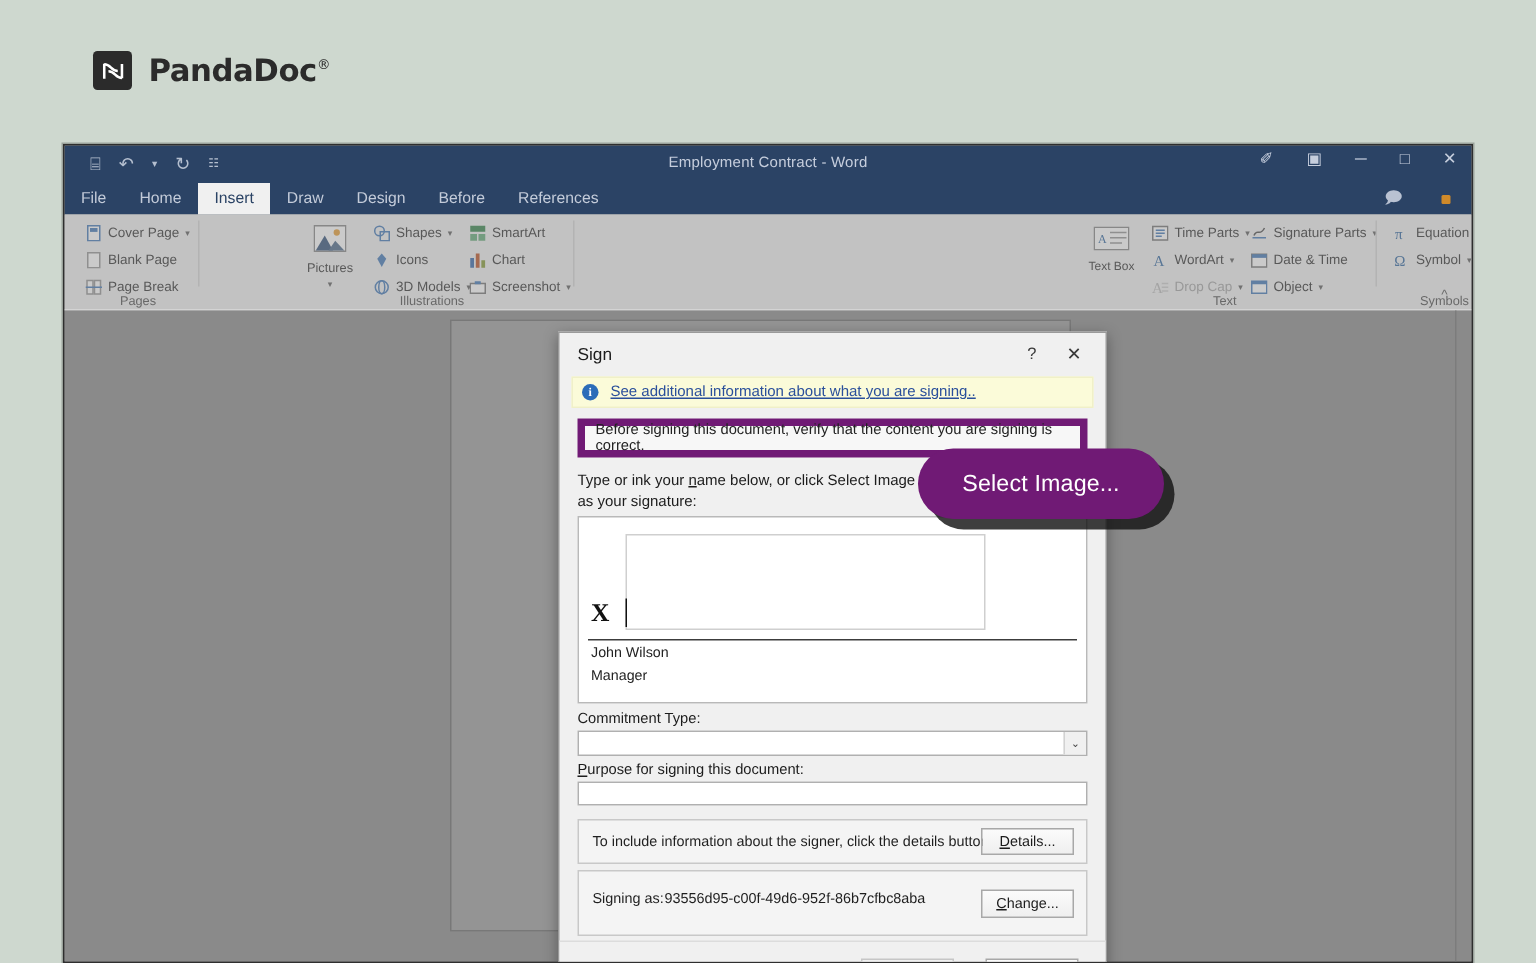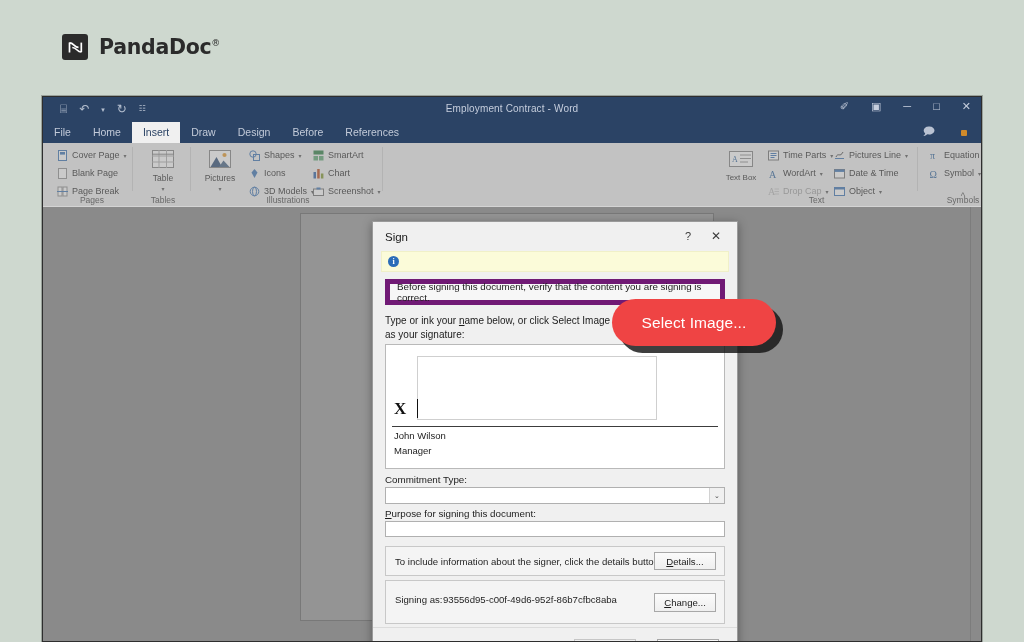--- a/index.html
+++ b/index.html
@@ -161,21 +161,21 @@
     font-size: 9.6px; color: #1c1c1c; display: flex; align-items: center; justify-content: center;
   }
   .btn u { text-decoration: underline; }
   .btn.disabled { color: #9d9d9d; background: #f0f0f0; border-color: #c6c6c6; }
 
   .footer { position: absolute; left: 0; right: 0; bottom: 0; height: 42px; background: #f0f0f0; border-top: 1px solid #dcdcdc; }
 
   
   .callout {
     position: absolute; left: 612px; top: 299px; width: 164px; height: 47px;
-    background: #ef4444; border-radius: 24px;
+    background: #701a75; border-radius: 24px;
     display: flex; align-items: center; justify-content: center;
     color: #fff; font-size: 15.5px; letter-spacing: .1px;
     box-shadow: 7px 7px 0 rgba(20,20,20,.82);
   }
 </style>
 </head>
 <body>
 
 <div id="root">
 
@@ -248,35 +248,20 @@
                 <rect x="6" y="1" width="4" height="9" fill="#fff" stroke="#999"></rect>
                 <path d="M0 5.5H11" stroke="#4a7ebb"></path>
               </svg>
             <span>Page Break</span>
           </div>
         </div>
         <div class="rgroup-label">Pages</div>
         <div class="sep"></div>
       </div>
 
-      <div class="rgroup" style="left:92px; width:56px">
-        <div class="bigbtn" style="left:5px">
-          <span class="glyph">
-            <svg width="22" height="18" viewBox="0 0 22 18">
-                <rect x="0.5" y="0.5" width="21" height="17" fill="#fff" stroke="#8c8c8c"></rect>
-                <path d="M0 6h22M0 12h22M7 0v18M14.5 0v18" stroke="#b5b5b5"></path>
-                <path d="M0 4.2h22" stroke="#8c8c8c"></path>
-              </svg>
-          </span>
-          <span>Table</span>
-          <span class="caret">▾</span>
-        </div>
-        <div class="rgroup-label">Tables</div>
-        <div class="sep"></div>
-      </div>
 
       <div class="rgroup" style="left:150px; width:190px">
         <div class="bigbtn" style="left:4px">
           <span class="glyph">
             <svg width="22" height="18" viewBox="0 0 22 18">
                 <rect x="0.5" y="0.5" width="21" height="17" fill="#fff" stroke="#8c8c8c"></rect>
                 <circle cx="15.5" cy="5" r="2.1" fill="#e8a33d"></circle>
                 <path d="M1.5 17 L7.5 7 L13 17 Z" fill="#3d5a80"></path>
                 <path d="M10 17 L14.5 10.5 L20.5 17 Z" fill="#55708f"></path>
               </svg>
@@ -373,21 +358,21 @@
             <span>Drop Cap</span>
               <span class="caret">▾</span>
           </div>
         </div>
         <div class="stack" style="left:119px">
           <div class="ritem">
             <svg class="ico" viewBox="0 0 11 11">
                 <path d="M1 8.5h9" stroke="#4a7ebb"></path>
                 <path d="M2 7 C4 2, 6 8, 9 2" stroke="#555" fill="none"></path>
               </svg>
-            <span>Pictures Line</span>
+            <span>Signature Parts</span>
               <span class="caret">▾</span>
           </div>
           <div class="ritem">
             <svg class="ico" viewBox="0 0 11 11">
                 <rect x="0.5" y="1.5" width="10" height="8.5" fill="#fff" stroke="#7a7a7a"></rect>
                 <rect x="0.5" y="1.5" width="10" height="2.4" fill="#4a7ebb"></rect>
               </svg>
             <span>Date &amp; Time</span>
           </div>
           <div class="ritem">
@@ -431,20 +416,21 @@
       <div class="vscroll"></div>
     </div>
 
     <div class="dialog">
       <div class="dlg-title">Sign</div>
       <div class="dlg-help">?</div>
       <div class="dlg-close">✕</div>
 
       <div class="infobar">
         <span class="info-icon">i</span>
+        <span class="info-link">See additional information about what you are signing..</span>
       </div>
 
       <div class="readbox">
         <span>Before signing this document, verify that the content you are signing is correct.</span>
       </div>
 
       <div class="prompt">
         <span>Type or ink your </span><u>n</u><span>ame below, or click Select Image to select a picture to use as your signature:</span>
       </div>
 

